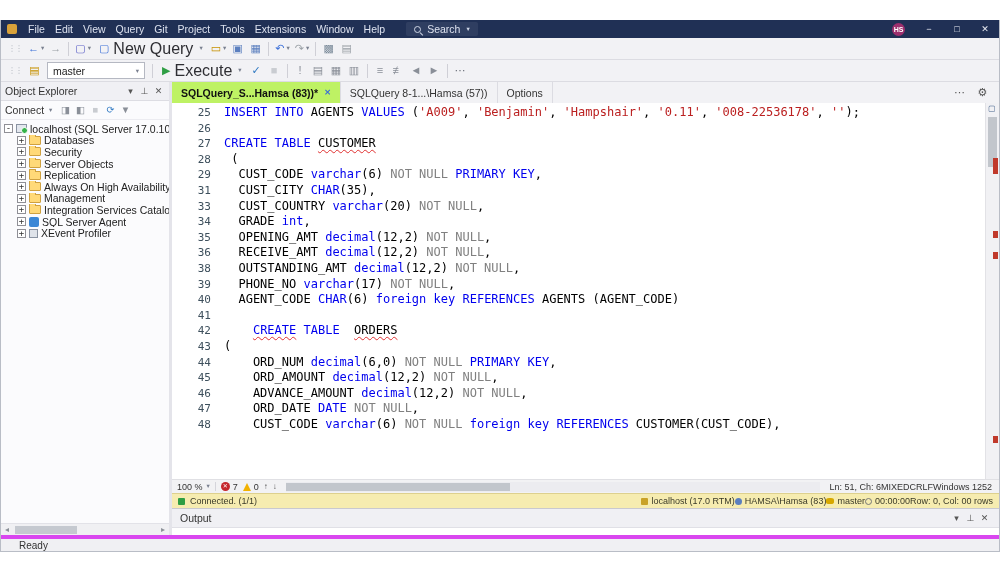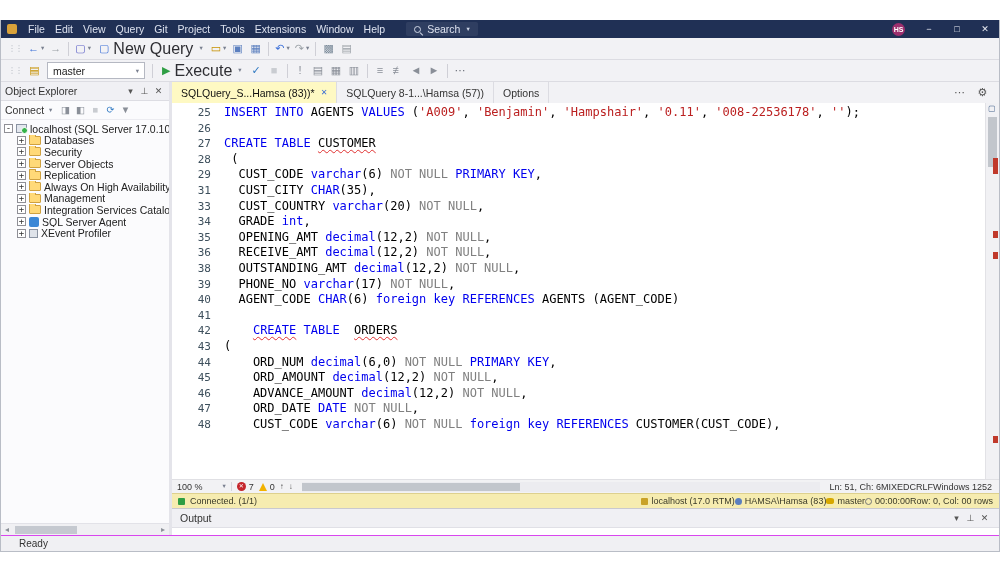--- a/index.html
+++ b/index.html
@@ -75,21 +75,21 @@
   .oe-hscroll{margin-top:auto;height:12px;flex:0 0 12px;background:#f0f0f3;border-top:1px solid #e2e2e8;
     display:flex;align-items:center;padding:0 2px;color:#8a8f98;font-size:8px}
   .oe-hthumb{width:62px;height:8px;background:#c5c9d0;margin-left:4px}
   .sarrow{width:8px;text-align:center}
 
   
   .editor-col{flex:1;display:flex;flex-direction:column;min-width:0}
   .tabbar{height:21px;flex:0 0 21px;background:#f2f2f5;display:flex;align-items:stretch;font-size:10.5px;color:#333}
   .tabs{display:flex;align-items:stretch}
   .tab{display:flex;align-items:center;gap:6px;padding:0 9px;border-right:1px solid #dcdce2;white-space:nowrap}
-  .tab.active{background:#fef9c3;font-weight:normal;color:#111}
+  .tab.active{background:#bef264;font-weight:bold;color:#111}
   .tab-close{font-size:8px;color:#3b6fd4}
   .tabbar-right{margin-left:auto;display:flex;align-items:center;gap:6px;padding-right:8px;color:#555;font-size:10px}
 
   
   .code-wrap{flex:1;display:flex;background:#fff;min-height:0;overflow:hidden}
   .code-lines{flex:1;overflow:hidden;padding-top:2px;font-family:"DejaVu Sans Mono","Liberation Mono",monospace;
     font-size:12px}
   .code-row{display:flex;height:15.6px;line-height:15.6px;white-space:pre}
   .ln{flex:0 0 52px;text-align:right;padding-right:13px;color:#3d4f5c;font-size:11px}
   .code-text{white-space:pre}
@@ -100,21 +100,21 @@
   .sq{text-decoration:underline;text-decoration-style:wavy;text-decoration-color:#e03030;
     text-decoration-thickness:1px;text-underline-offset:2px}
   .vscroll{width:14px;flex:0 0 14px;background:#f1f1f4;border-left:1px solid #e2e2e6;position:relative}
   .doc-ico{position:absolute;top:1px;left:2px;font-size:8px;color:#44628a}
   .vthumb{position:absolute;left:2px;right:2px;top:14px;height:50px;background:#c2c6cc}
   .vmark{position:absolute;right:1px;width:5px;background:#c0392b}
 
   
   .estatus{height:14px;flex:0 0 14px;background:#f2f2f4;border-top:1px solid #e0e0e4;display:flex;
     align-items:center;font-size:9px;color:#333;padding:0 5px;gap:5px}
-  .zoom{display:inline-flex;align-items:flex-start;gap:18px}
+  .zoom{display:inline-flex;align-items:flex-start;gap:2px}
   .vsep{width:1px;height:9px;background:#d5d5db}
   .err-group,.warn-group{display:inline-flex;align-items:center;gap:3px}
   .errbadge{width:9px;height:9px;border-radius:50%;background:#c5262c;color:#fff;font-size:6px;line-height:9px;
     text-align:center;display:inline-block}
   .warnbadge{width:0;height:0;border-left:4.5px solid transparent;border-right:4.5px solid transparent;
     border-bottom:8px solid #f2b200;display:inline-block}
   .nav-ico{font-size:8px;color:#555}
   .hscroll{flex:1;height:10px;background:#ececf0;position:relative;margin:0 4px}
   .hthumb{position:absolute;left:0;top:1px;height:8px;width:42%;background:#c2c6cc}
   .posinfo{display:flex;align-items:center;padding-right:2px;white-space:nowrap}
@@ -132,21 +132,21 @@
   .ci-clock{width:7px;height:7px;border:1.5px solid #777;border-radius:50%}
 
   
   .outputpanel{height:27px;flex:0 0 27px;background:#fff;border-top:1px solid #c9c9cf;display:flex;flex-direction:column}
   .output-header{height:19px;flex:0 0 19px;background:#f0f0f4;border-bottom:1px solid #e0e0e6;display:flex;
     align-items:center;justify-content:space-between;padding:0 8px;font-size:10.5px;color:#333}
   .output-header .tb-icon{min-width:13px;height:15px;font-size:9px}
   .output-body{flex:1;background:#fff}
 
   
-  .statusbar{height:16px;flex:0 0 16px;background:#f0f0f3;border-top:1px solid #d946ef;display:flex;
+  .statusbar{height:16px;flex:0 0 16px;background:#f0f0f3;border-top:4px solid #d946ef;display:flex;
     align-items:center;padding:0 18px;font-size:10px;color:#333}
 </style>
 </head>
 <body>
 
 <div class="screen">
   <div class="window">
 
     <div class="titlebar">
       <span class="app-icon"></span>

